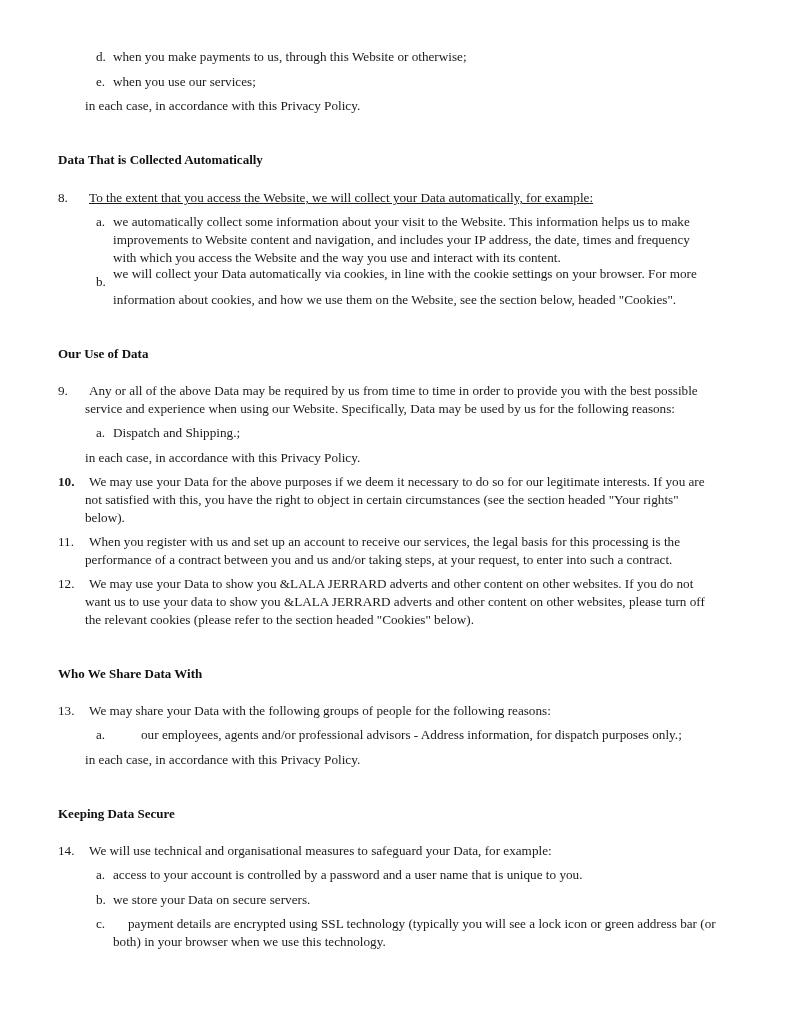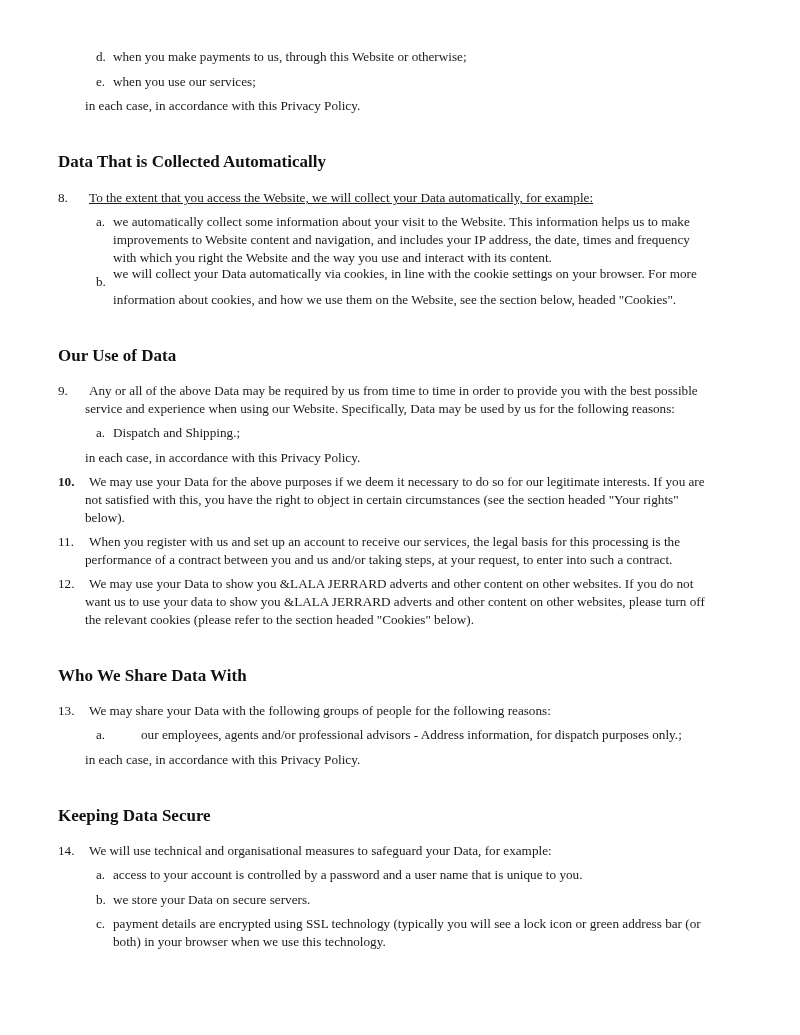--- a/index.html
+++ b/index.html
@@ -1,36 +1,36 @@
 <!DOCTYPE html>
 <html><head>
 <meta charset="utf-8">
 <style>
   html, body { margin:0; padding:0; background:#ffffff; }
   body { width:800px; height:1035px; position:relative; overflow:hidden;
          font-family:"Liberation Serif", serif; color:#1a1a1a; font-size:13.2px; }
   .abs { position:absolute; white-space:nowrap; }
-  .h { font-weight:bold; font-size:17px; color:#111; }
+  .h { font-weight:bold; font-size:13px; color:#111; }
 </style>
 </head>
 <body>
 
 <div class="abs" style="left:96px;top:49px;">d.</div>
 <div class="abs" style="left:113px;top:49px;">when you make payments to us, through this Website or otherwise;</div>
 <div class="abs" style="left:96px;top:74px;">e.</div>
 <div class="abs" style="left:113px;top:74px;">when you use our services;</div>
 <div class="abs" style="left:85px;top:98px;">in each case, in accordance with this Privacy Policy.</div>
 
 <div class="abs h" style="left:58px;top:152px;">Data That is Collected Automatically</div>
 <div class="abs" style="left:58px;top:190px;">8.</div>
 <div class="abs" style="left:89px;top:190px;text-decoration:underline;">To the extent that you access the Website, we will collect your Data automatically, for example:</div>
 <div class="abs" style="left:96px;top:214px;">a.</div>
 <div class="abs" style="left:113px;top:214px;">we automatically collect some information about your visit to the Website. This information helps us to make</div>
 <div class="abs" style="left:113px;top:232px;">improvements to Website content and navigation, and includes your IP address, the date, times and frequency</div>
-<div class="abs" style="left:113px;top:250px;">with which you right the Website and the way you use and interact with its content.</div>
+<div class="abs" style="left:113px;top:250px;">with which you access the Website and the way you use and interact with its content.</div>
 <div class="abs" style="left:96px;top:274px;">b.</div>
 <div class="abs" style="left:113px;top:266px;">we will collect your Data automatically via cookies, in line with the cookie settings on your browser. For more</div>
 <div class="abs" style="left:113px;top:292px;">information about cookies, and how we use them on the Website, see the section below, headed "Cookies".</div>
 
 <div class="abs h" style="left:58px;top:346px;">Our Use of Data</div>
 <div class="abs" style="left:58px;top:383px;">9.</div>
 <div class="abs" style="left:89px;top:383px;">Any or all of the above Data may be required by us from time to time in order to provide you with the best possible</div>
 <div class="abs" style="left:85px;top:401px;">service and experience when using our Website. Specifically, Data may be used by us for the following reasons:</div>
 <div class="abs" style="left:96px;top:425px;">a.</div>
 <div class="abs" style="left:113px;top:425px;">Dispatch and Shipping.;</div>
@@ -58,14 +58,14 @@
 <div class="abs" style="left:85px;top:752px;">in each case, in accordance with this Privacy Policy.</div>
 
 <div class="abs h" style="left:58px;top:806px;">Keeping Data Secure</div>
 <div class="abs" style="left:58px;top:843px;">14.</div>
 <div class="abs" style="left:89px;top:843px;">We will use technical and organisational measures to safeguard your Data, for example:</div>
 <div class="abs" style="left:96px;top:867px;">a.</div>
 <div class="abs" style="left:113px;top:867px;">access to your account is controlled by a password and a user name that is unique to you.</div>
 <div class="abs" style="left:96px;top:892px;">b.</div>
 <div class="abs" style="left:113px;top:892px;">we store your Data on secure servers.</div>
 <div class="abs" style="left:96px;top:916px;">c.</div>
-<div class="abs" style="left:113px;top:916px;">payment details are encrypted using SSL technology (typically you will see a lock icon or green address bar (or</div>
+<div class="abs" style="left:128px;top:916px;">payment details are encrypted using SSL technology (typically you will see a lock icon or green address bar (or</div>
 <div class="abs" style="left:113px;top:934px;">both) in your browser when we use this technology.</div>
 
 </body></html>

